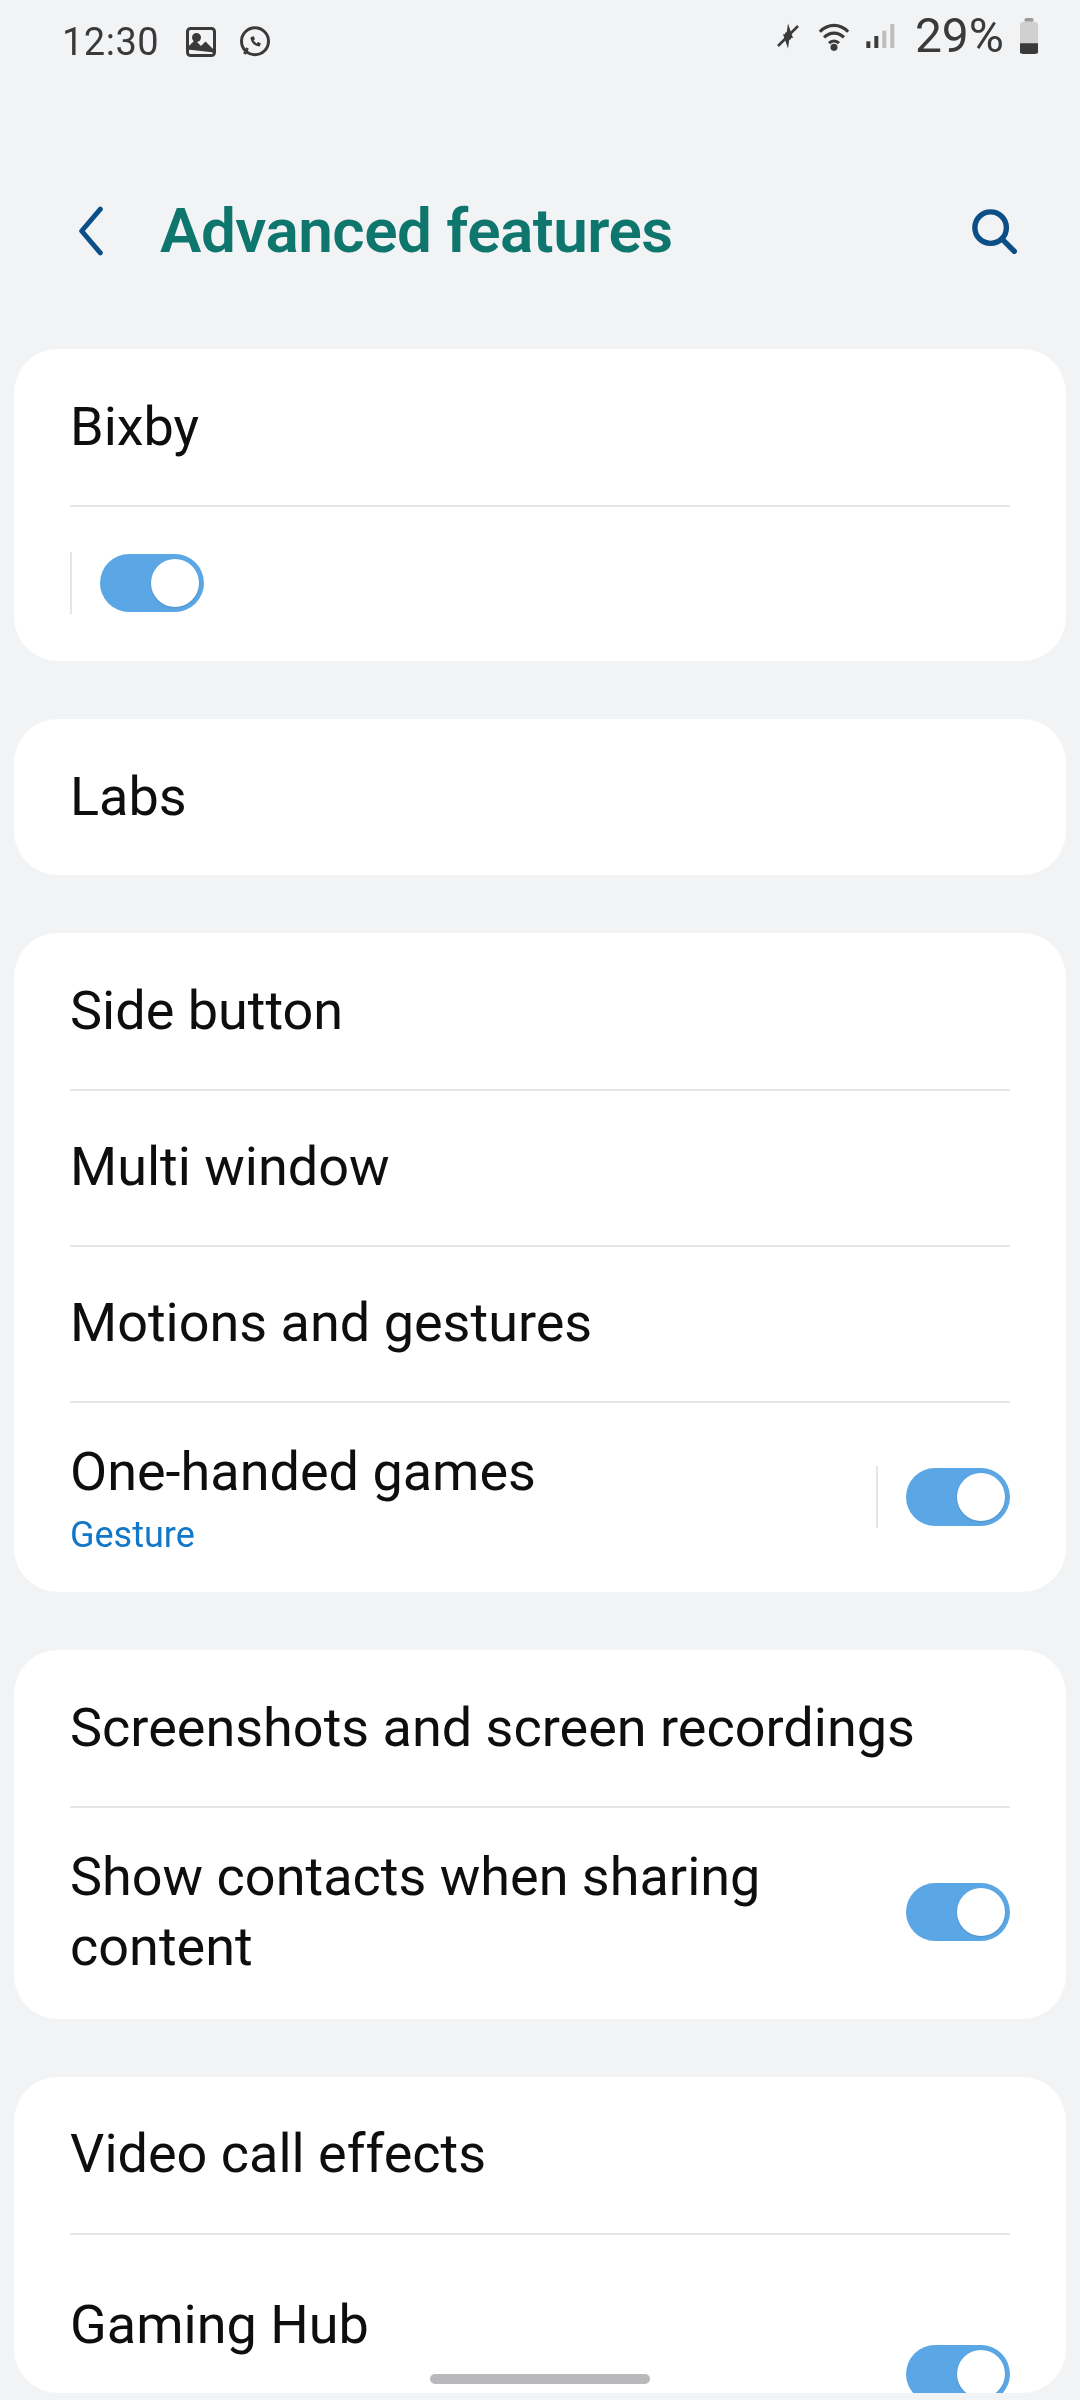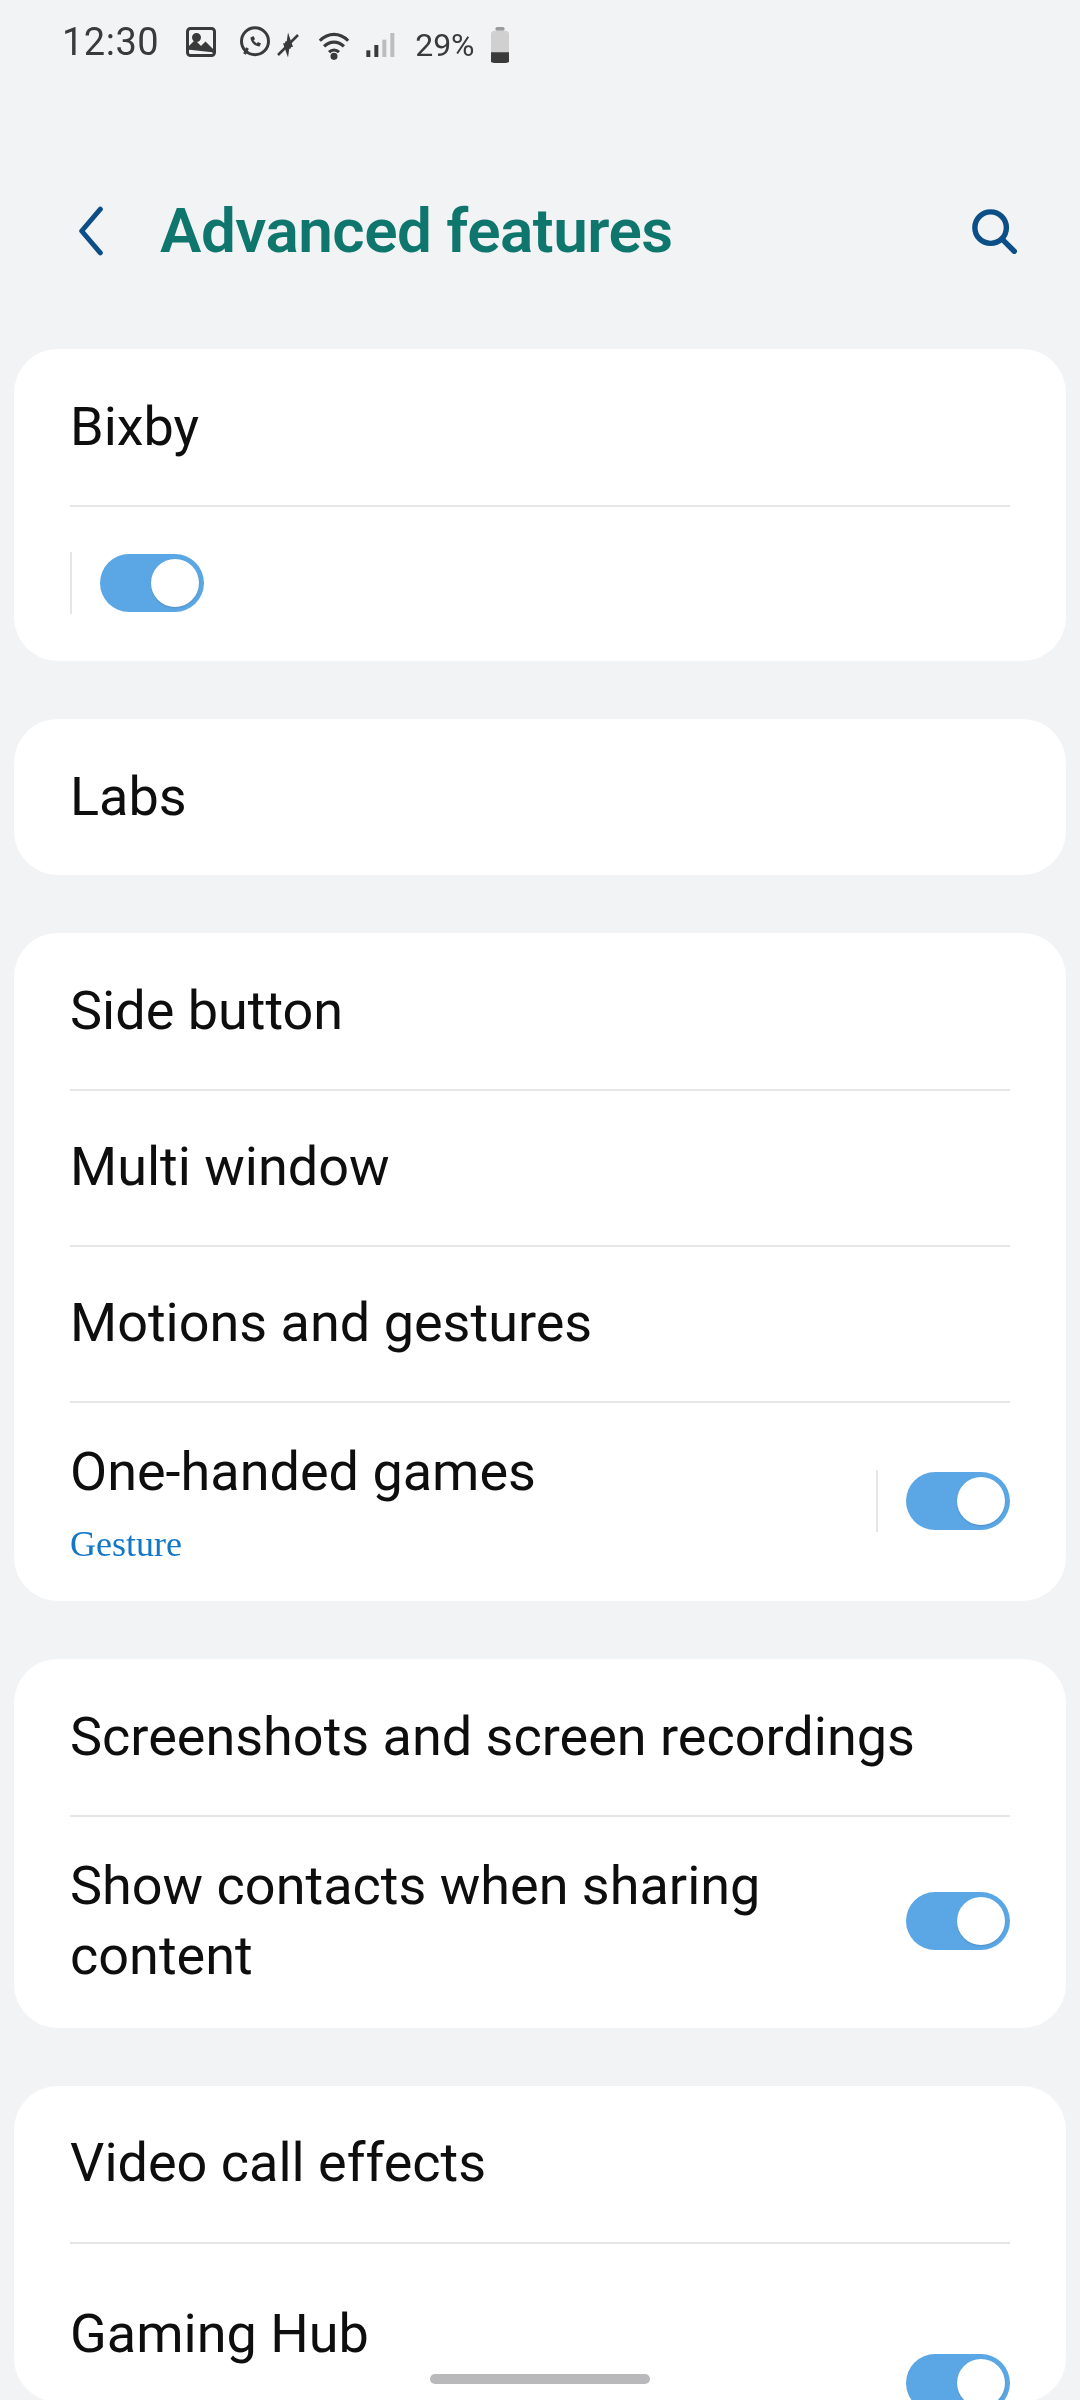--- a/index.html
+++ b/index.html
@@ -1,40 +1,40 @@
 <!DOCTYPE html>
 <html><head>
 <meta charset="utf-8">
 <style>
   * { margin:0; padding:0; box-sizing:border-box; -webkit-font-smoothing:antialiased; }
   html,body { width:1080px; height:2400px; background:#f2f3f5; font-family:-apple-system,Roboto,"Segoe UI",Arial,sans-serif; color:#111; overflow:hidden; }
   .screen { width:1080px; height:2400px; position:relative; background:#f2f3f5; }
 
   
-  .status-bar { height:68px; padding:8px 40px 0 62px; display:flex; align-items:flex-end; font-size:36px; color:#3a3a3a; }
+  .status-bar { height:68px; padding:8px 40px 0 62px; display:flex; align-items:flex-end; justify-content:space-between; font-size:36px; color:#3a3a3a; }
   .status-left { display:flex; align-items:center; gap:18px; padding-bottom:4px; }
   .status-left .time { font-size:38px; font-weight:400; letter-spacing:0.5px; margin-right:6px; }
   .status-left .ic, .status-right .ic { display:inline-flex; align-items:center; }
   .status-right { display:flex; align-items:center; gap:14px; padding-bottom:4px; }
-  .status-right .pct { font-size:32px; margin-left:4px; }
+  .status-right .pct { font-size:48px; margin-left:4px; }
 
   
   .header { padding:126px 44px 82px 60px; display:flex; align-items:center; }
   .back { width:62px; height:62px; display:flex; align-items:center; justify-content:center; color:#0b4f86; }
   .title { flex:1; font-size:62px; font-weight:600; color:#0f766e; letter-spacing:-0.5px; margin-left:38px; }
   .search { width:64px; height:64px; display:flex; align-items:center; justify-content:center; color:#0b4f86; margin-right:10px; }
 
   
   .content { padding:0 14px; }
   .card { background:#fff; border-radius:44px; margin-bottom:58px; overflow:hidden; }
   .row { min-height:160px; padding:36px 56px 36px 56px; display:flex; align-items:center; position:relative; }
   .row.small { min-height:156px; }
   .row + .row::before { content:""; position:absolute; top:0; left:56px; right:56px; height:2px; background:#e6e6e7; }
   .row .label { font-size:54px; color:#0e0e0e; line-height:1.3; }
-  .row .sub { font-size:36px; color:#1277c8; margin-top:16px;font-family:Liberation Serif, serif; }
+  .row .sub { font-size:36px; color:#1277c8; margin-top:7px; }
   .row .sub.gray { color:#8a8a8a; font-size:36px; letter-spacing:-0.3px; }
   .row .col { flex:1; display:flex; flex-direction:column; justify-content:center; padding-right:20px; }
   .vsep { width:2px; height:62px; background:#e6e6e7; margin-right:28px; }
 
   
   .toggle { width:104px; height:58px; border-radius:40px; background:#5ba7e5; position:relative; flex-shrink:0; }
   .toggle .knob { position:absolute; width:48px; height:48px; background:#fff; border-radius:50%; top:5px; right:5px; box-shadow:0 1px 2px rgba(0,0,0,0.15); }
 
   
   .nav-handle { position:absolute; bottom:16px; left:50%; transform:translateX(-50%); width:220px; height:10px; background:#b9b9bb; border-radius:6px; }

